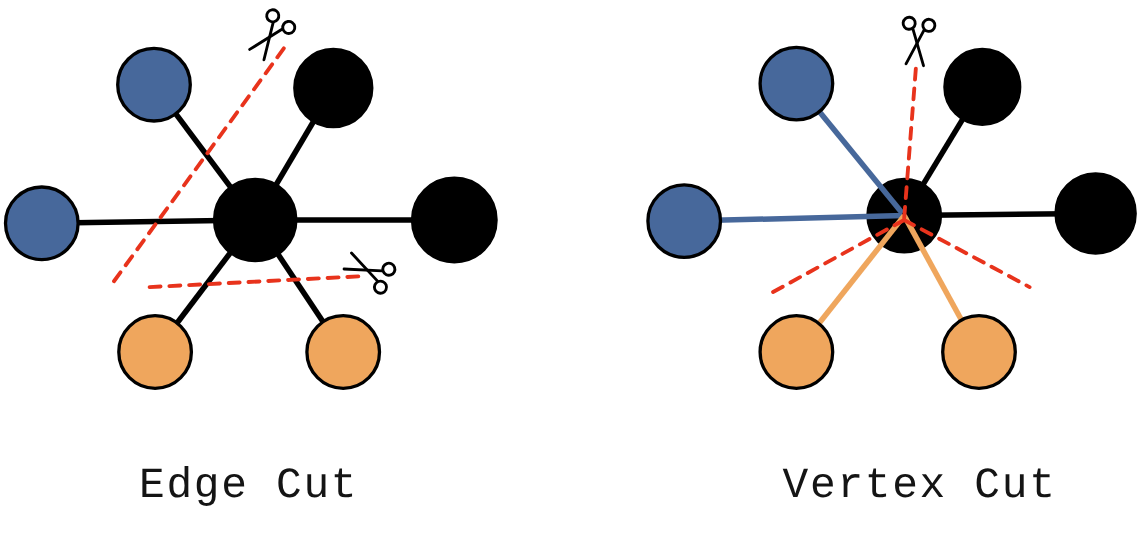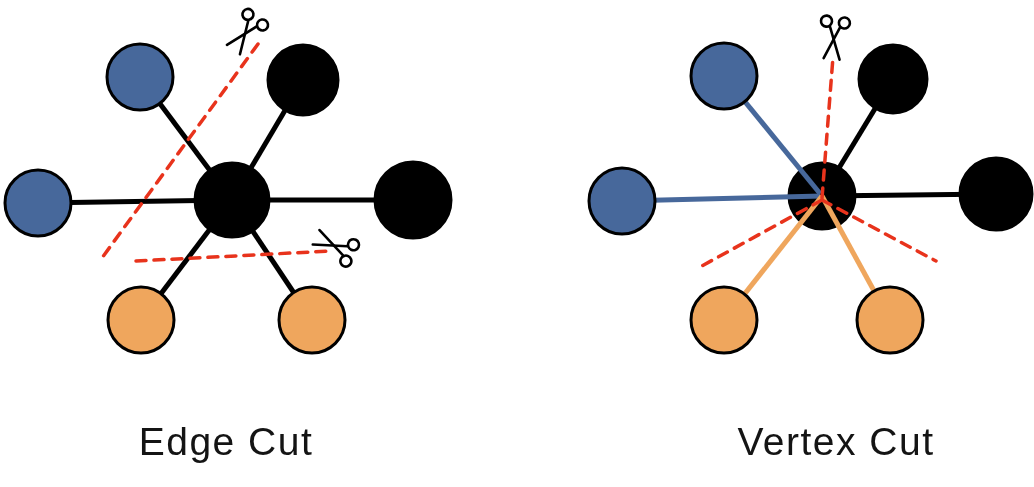--- a/index.html
+++ b/index.html
@@ -1,16 +1,16 @@
 <!DOCTYPE html>
 <html><head>
 <meta charset="utf-8">
 <style>
   html,body{margin:0;padding:0;background:#ffffff;}
-  .figure{position:relative;width:1034px;height:487px;background:#ffffff;font-family:Liberation Sans, sans-serif;overflow:hidden;}
+  .figure{position:relative;width:1034px;height:487px;background:#ffffff;font-family:Liberation Mono, monospace;overflow:hidden;}
   .canvas{position:absolute;left:0;top:0;}
   .caption{position:absolute;top:420px;font-size:39px;font-weight:400;color:#141414;text-align:center;letter-spacing:1.5px;white-space:nowrap;}
   .caption-left{left:0;width:452px;}
   .caption-right{left:610px;width:452px;}
 </style>
 </head>
 <body>
 
 <div class="figure">
   <svg class="canvas" width="1034" height="487" viewBox="0 0 1034 487">

